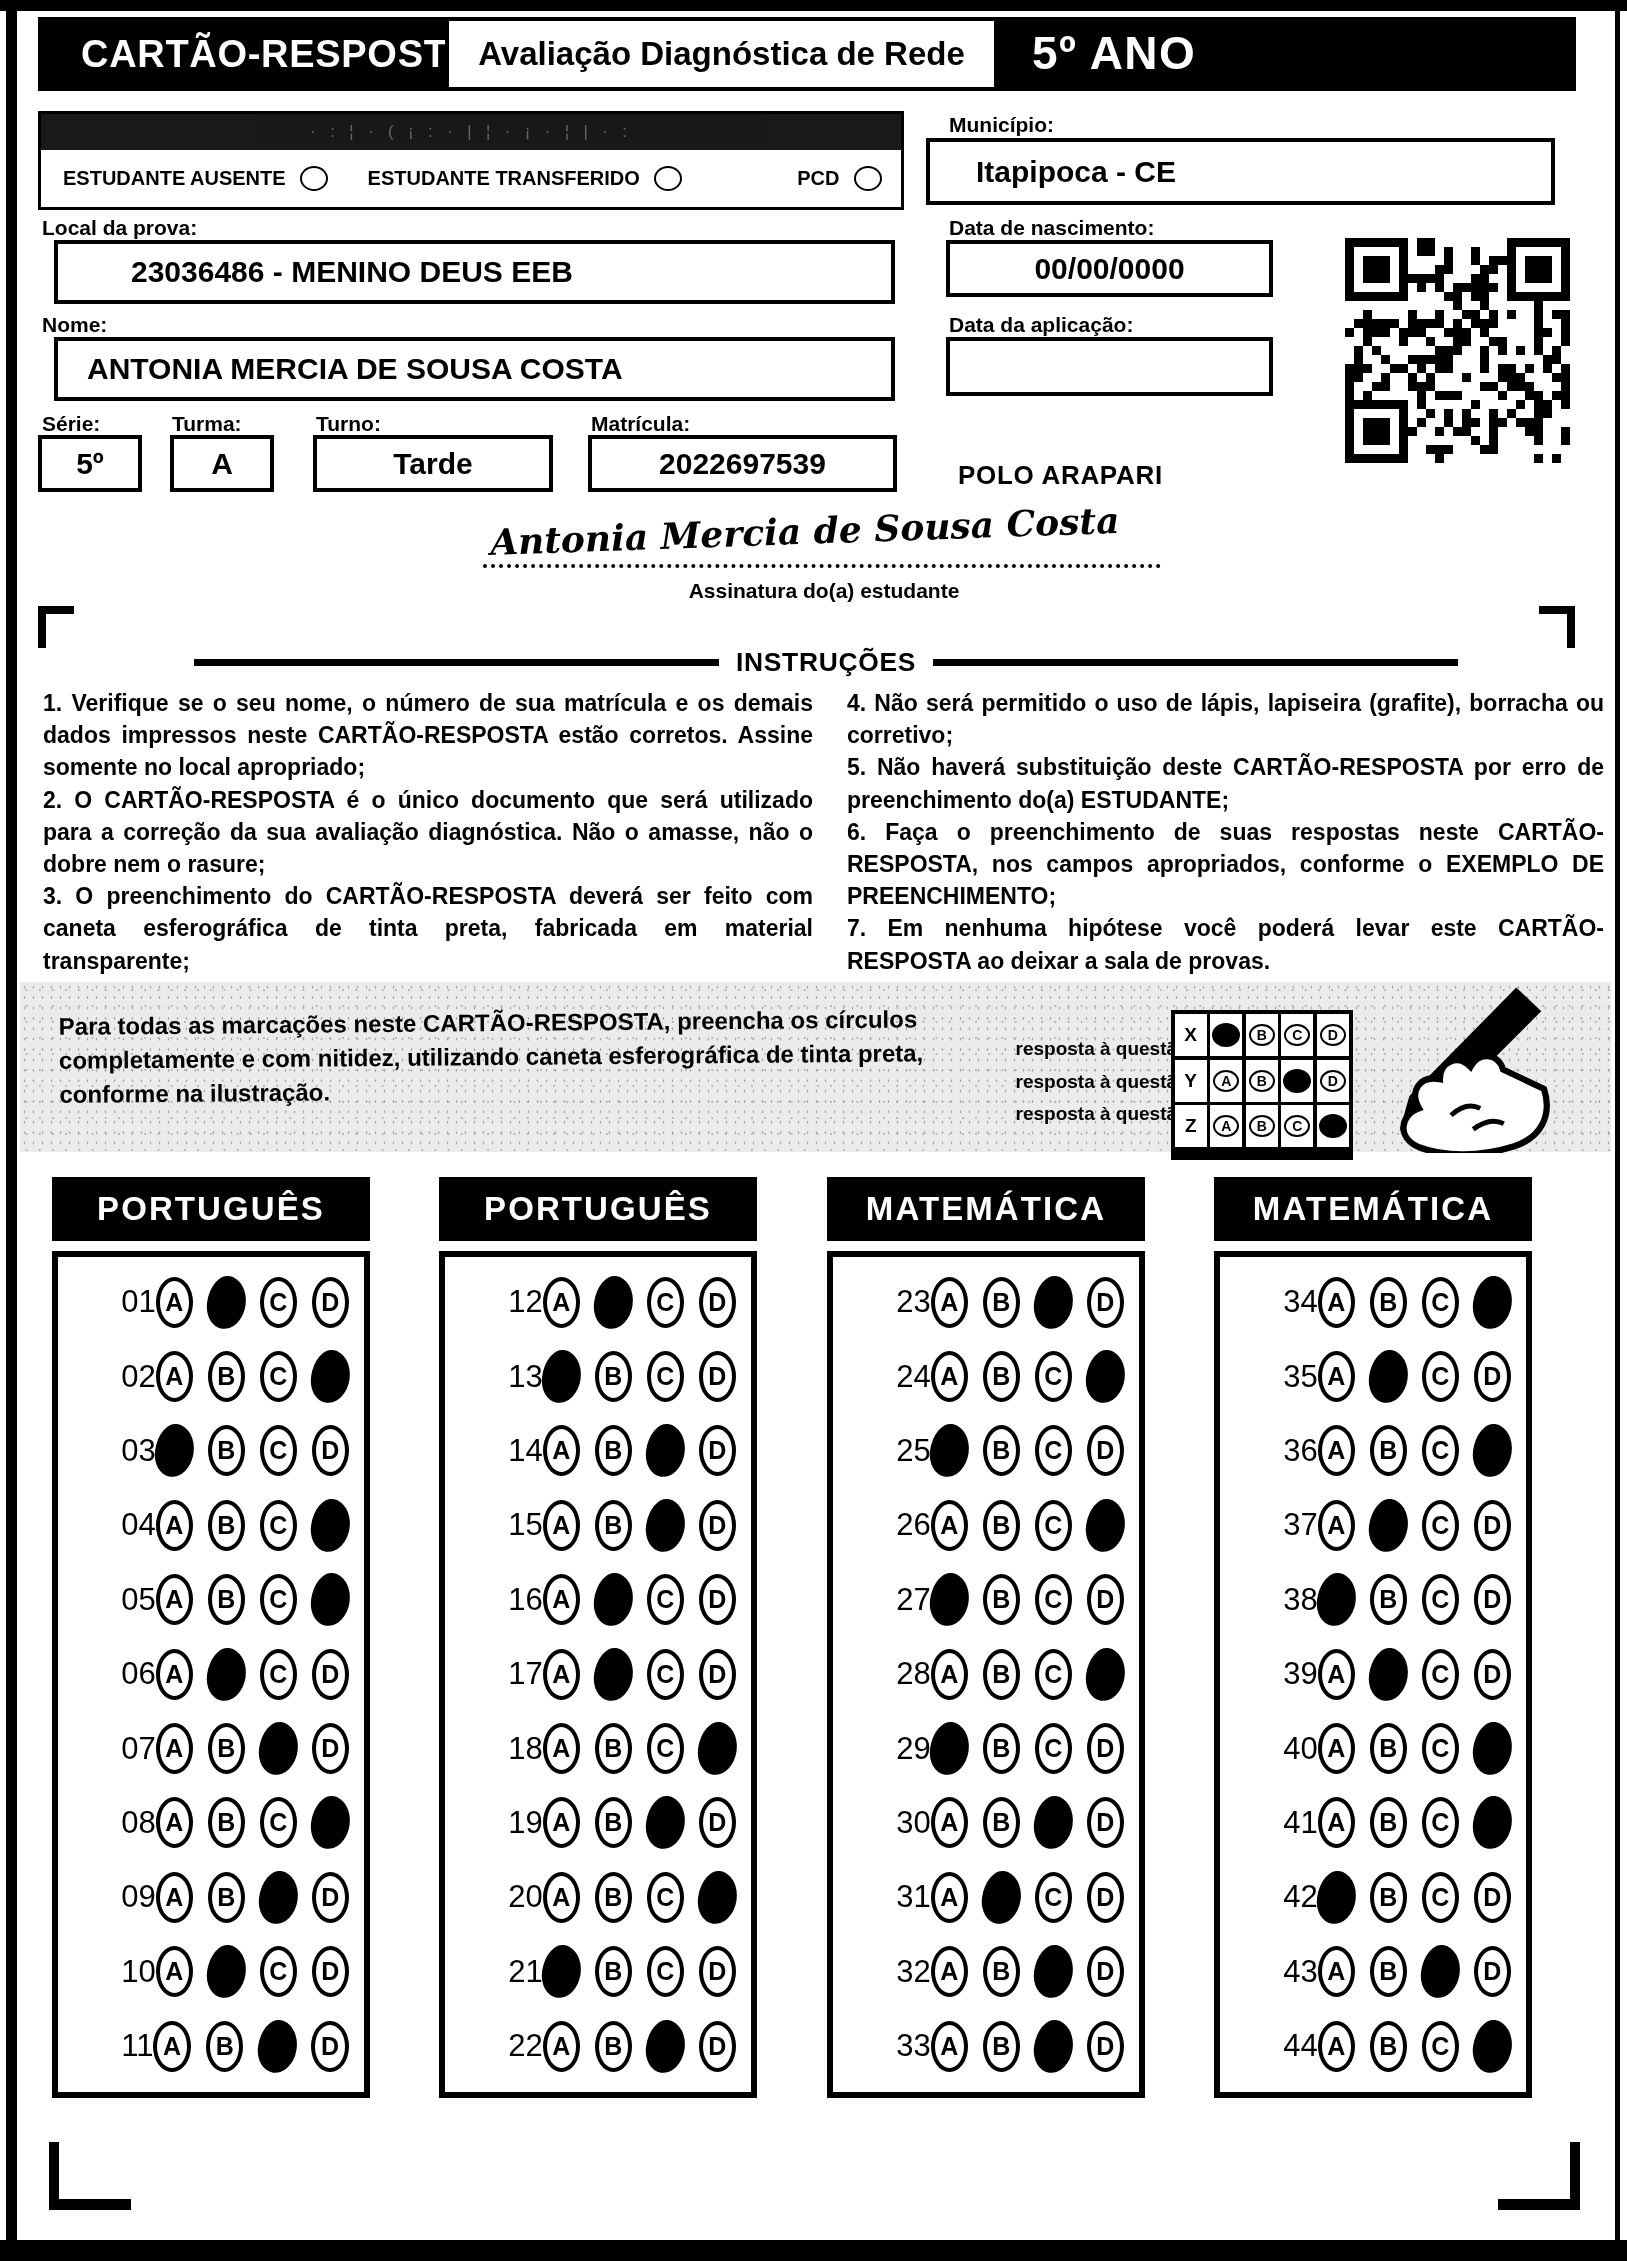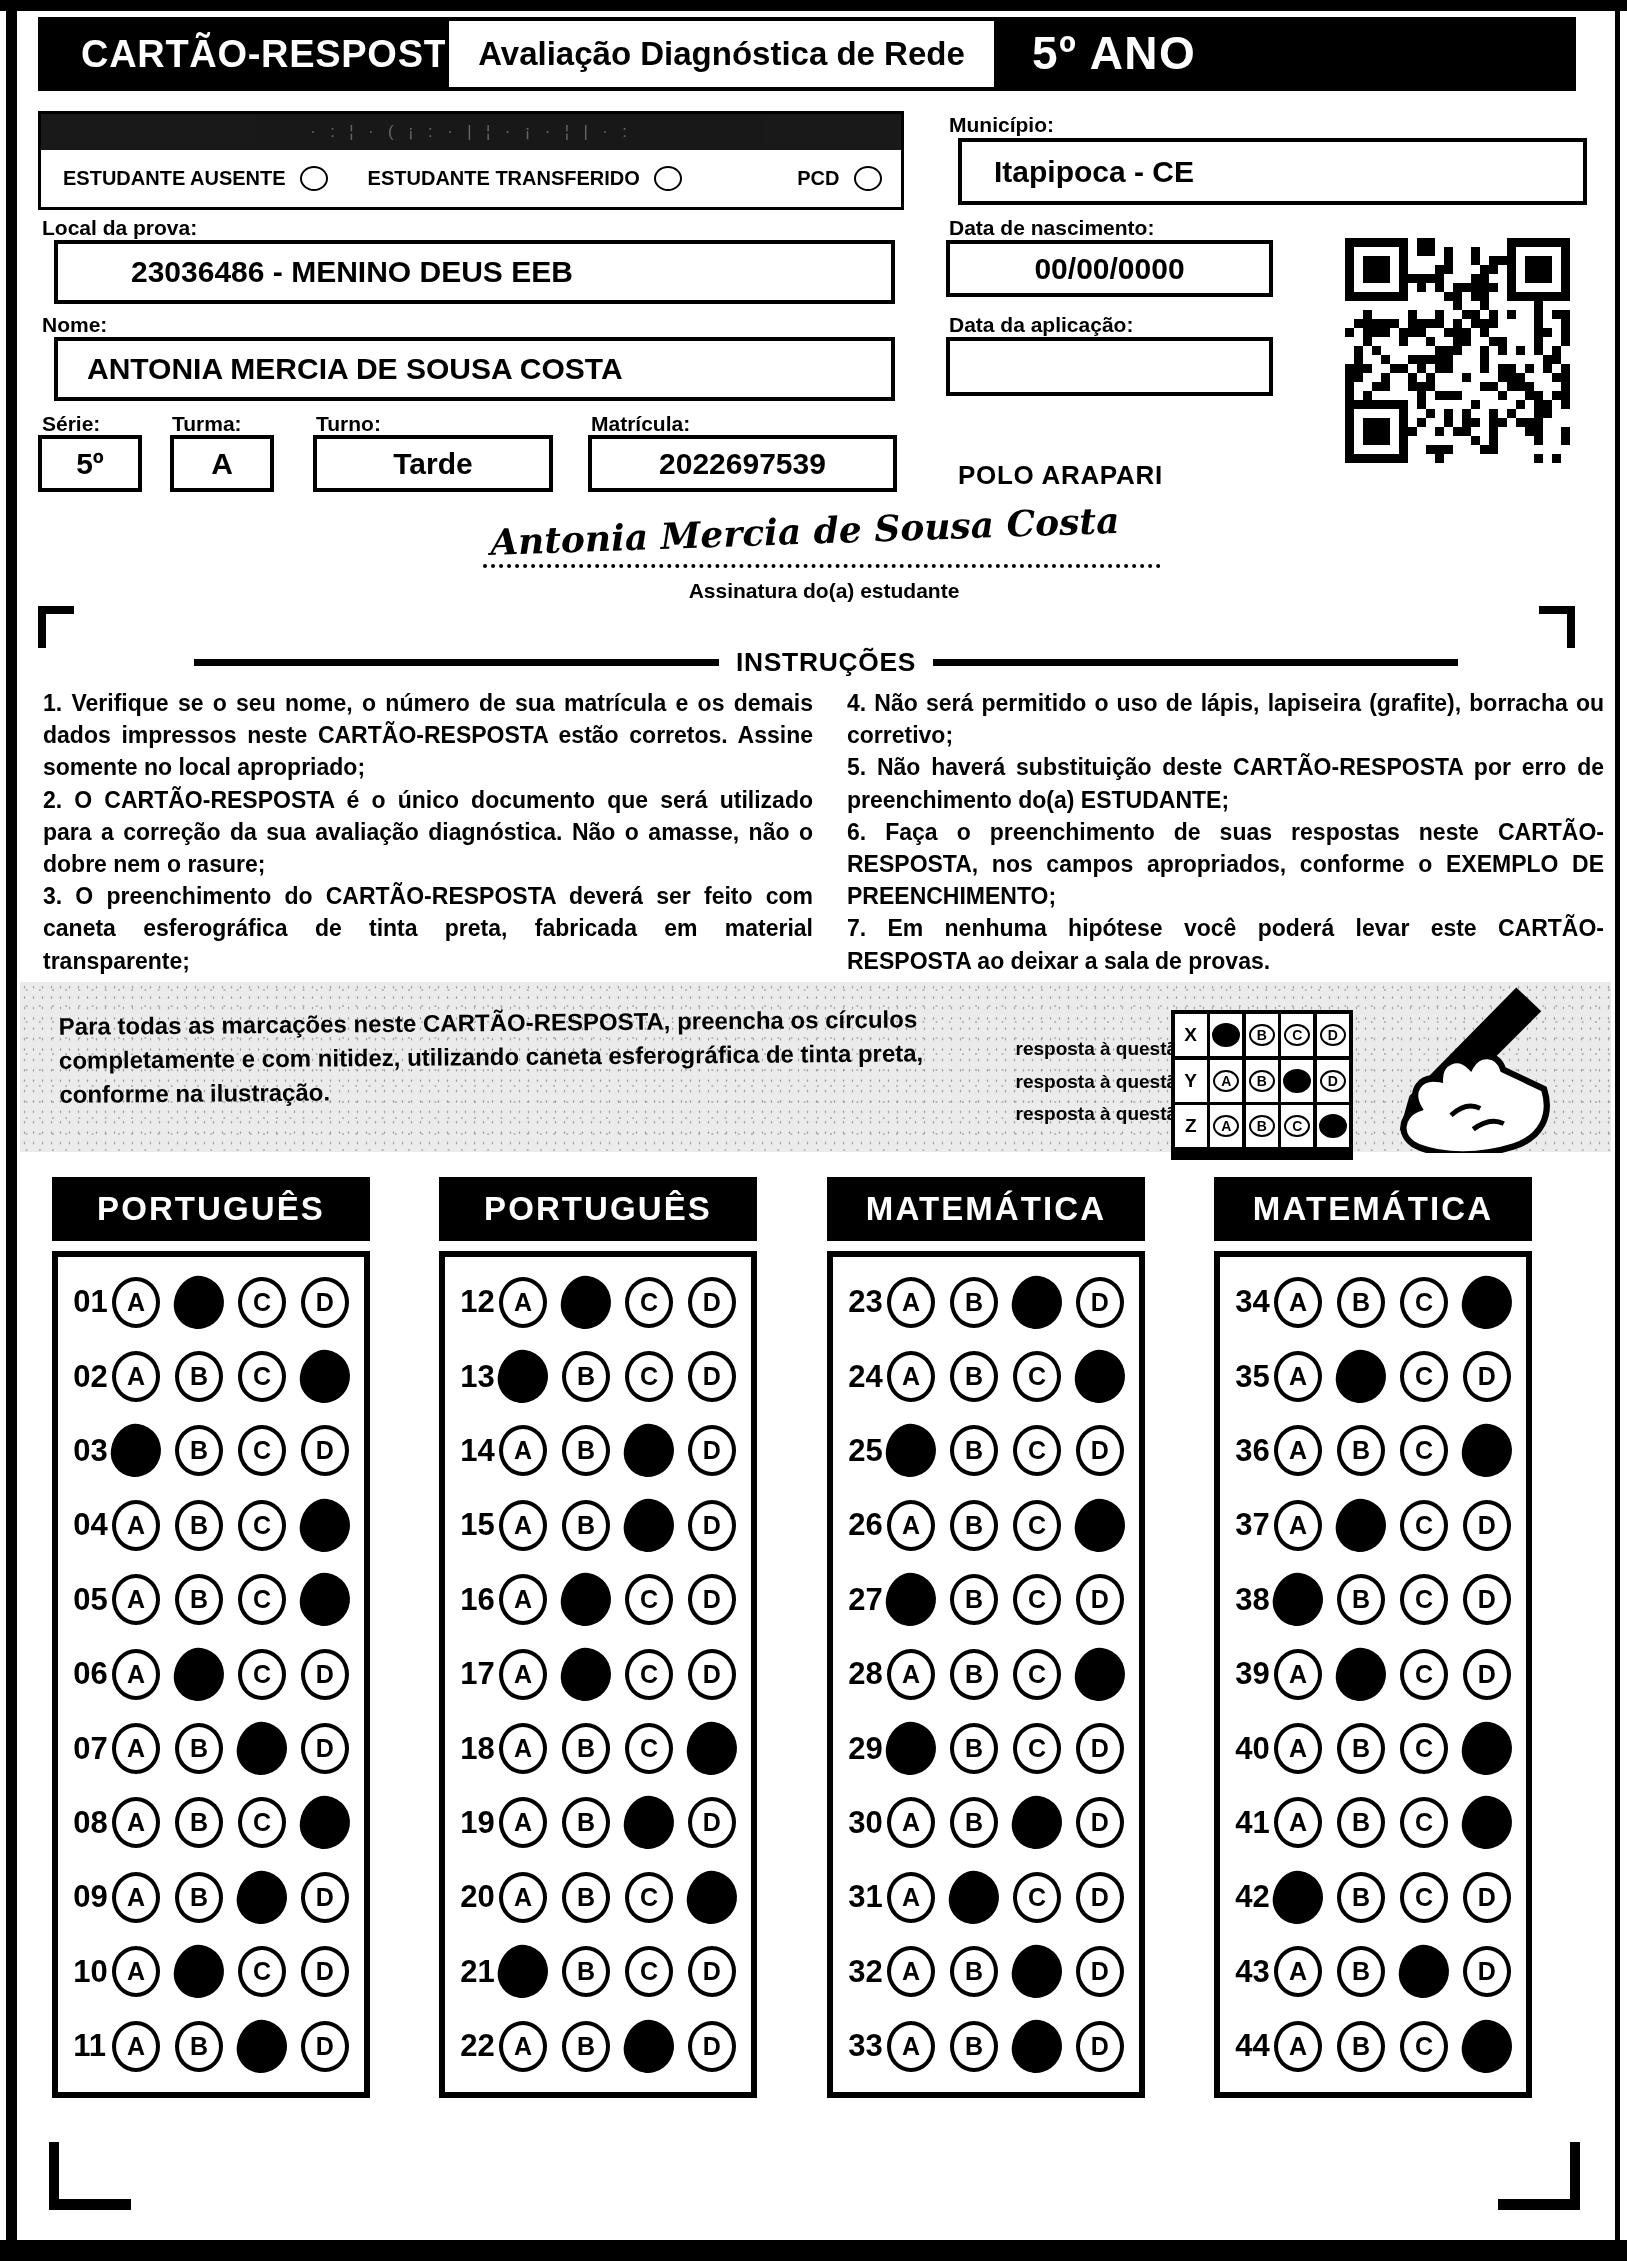--- a/index.html
+++ b/index.html
@@ -66,21 +66,21 @@
             align-items:center;justify-content:center;font-size:14px;font-weight:bold;}
   .exbubble.filled{background:#000;color:transparent;width:28px;height:24px;}
   .handsvg{position:absolute;left:1288px;top:4.2px;}
   
   .sec{position:absolute;top:1177px;width:318px;border-radius:19px;}
   .sec-h{height:64px;background:#000;color:#fff;display:flex;align-items:center;justify-content:center;
          font-size:33px;font-weight:bold;letter-spacing:2.1px;}
   .sec-grid{margin-top:9.7px;border:6.3px solid #000;height:847px;display:flex;flex-direction:column;
             justify-content:space-around;padding:8.3px 0 8.3px 15.3px;background:#fff;}
   .qrow{display:flex;align-items:center;}
-  .qnum{width:49px;font-size:31px;font-weight:bold;}
+  .qnum{width:49px;font-size:31px;font-weight:normal;margin-left:48px;}
   .qb{width:58px;height:51px;border:4.9px solid #000;border-radius:50%;display:flex;align-items:center;
       justify-content:center;font-size:25px;font-weight:bold;margin-right:15.3px;background:#fff;}
   .qb.filled{background:#000;color:transparent;border-radius:47% 53% 52% 48% / 55% 50% 50% 45%;
              transform:rotate(8deg) scale(1.04);}
   
   .qr{position:absolute;left:1345px;top:238px;width:226px;height:226px;display:grid;
       grid-template-columns:repeat(25,9px);grid-auto-rows:9px;background:#fff;}
   .qr i{display:block;} .qr i.on{background:#000;}
   .polo{position:absolute;left:958px;top:460px;font-size:26px;font-weight:bold;letter-spacing:0.7px;}
 </style>
@@ -139,21 +139,21 @@
     <span>A</span>
     </div>
   <div class="fbox center" style="left:313px;top:435px;width:240px;height:57px">
     <span>Tarde</span>
     </div>
   <div class="fbox center" style="left:588px;top:435px;width:309px;height:57px">
     <span>2022697539</span>
     </div>
 
   <div class="flabel" style="left:949px;top:113px">Município:</div>
-  <div class="fbox" style="left:958px;top:138px;width:629px;height:67px;padding-left:32px">
+  <div class="fbox" style="left:926px;top:138px;width:629px;height:67px;padding-left:46px">
     <span>Itapipoca - CE</span>
     </div>
 
   <div class="flabel" style="left:949px;top:216px">Data de nascimento:</div>
   <div class="fbox center" style="left:946px;top:240px;width:327px;height:57px">
     <span>00/00/0000</span>
     </div>
 
   <div class="flabel" style="left:949px;top:313px">Data da aplicação:</div>
   <div class="fbox center" style="left:946px;top:337px;width:327px;height:59px">

